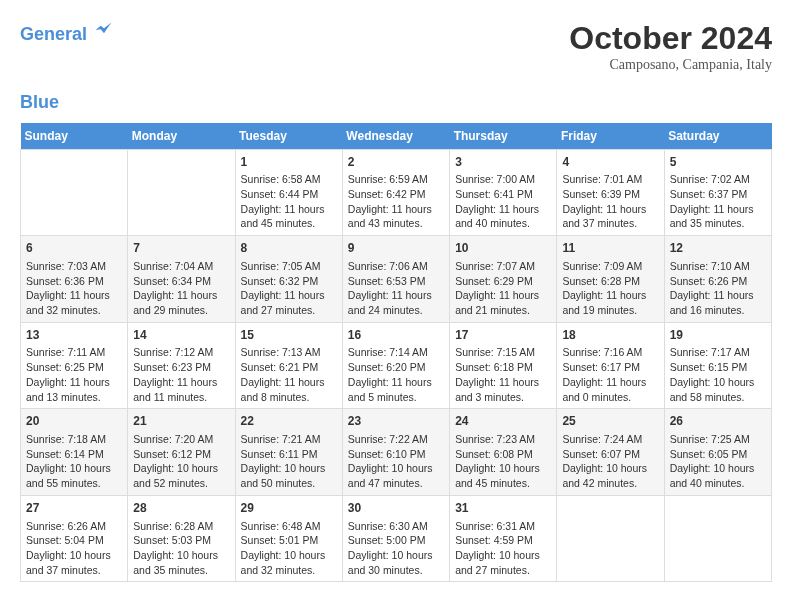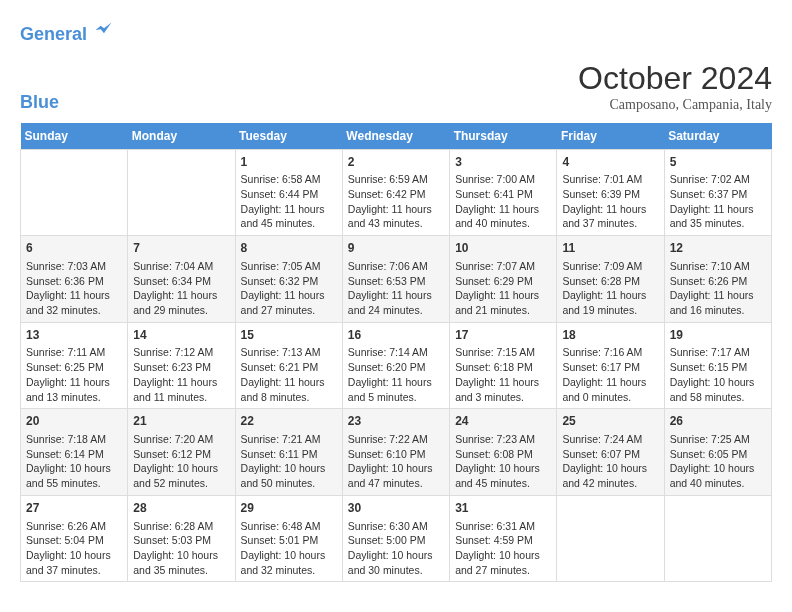--- a/index.html
+++ b/index.html
@@ -6,21 +6,21 @@
     body {
       font-family: Arial, sans-serif;
       background: #fff;
       width: 792px;
       min-height: 612px;
       padding: 20px;
     }
     .header {
       display: flex;
       justify-content: space-between;
-      align-items: flex-end;
+      align-items: flex-start;
       margin-bottom: 10px;
     }
     .logo {
       display: flex;
       align-items: center;
     }
     .logo-text {
       font-size: 18px;
       font-weight: bold;
       color: #333;
@@ -32,21 +32,21 @@
     .logo-icon {
       width: 20px;
       height: 20px;
       margin-left: 2px;
     }
     .title-area {
       text-align: right;
     }
     .month-title {
       font-size: 32px;
-      font-weight: normal;
+      font-weight: bold;
       color: #333;
     }
     .location {
       font-size: 14px;
       color: #555;
       font-family: Liberation Serif, serif;
     }
     table {
       width: 100%;
       border-collapse: collapse;

